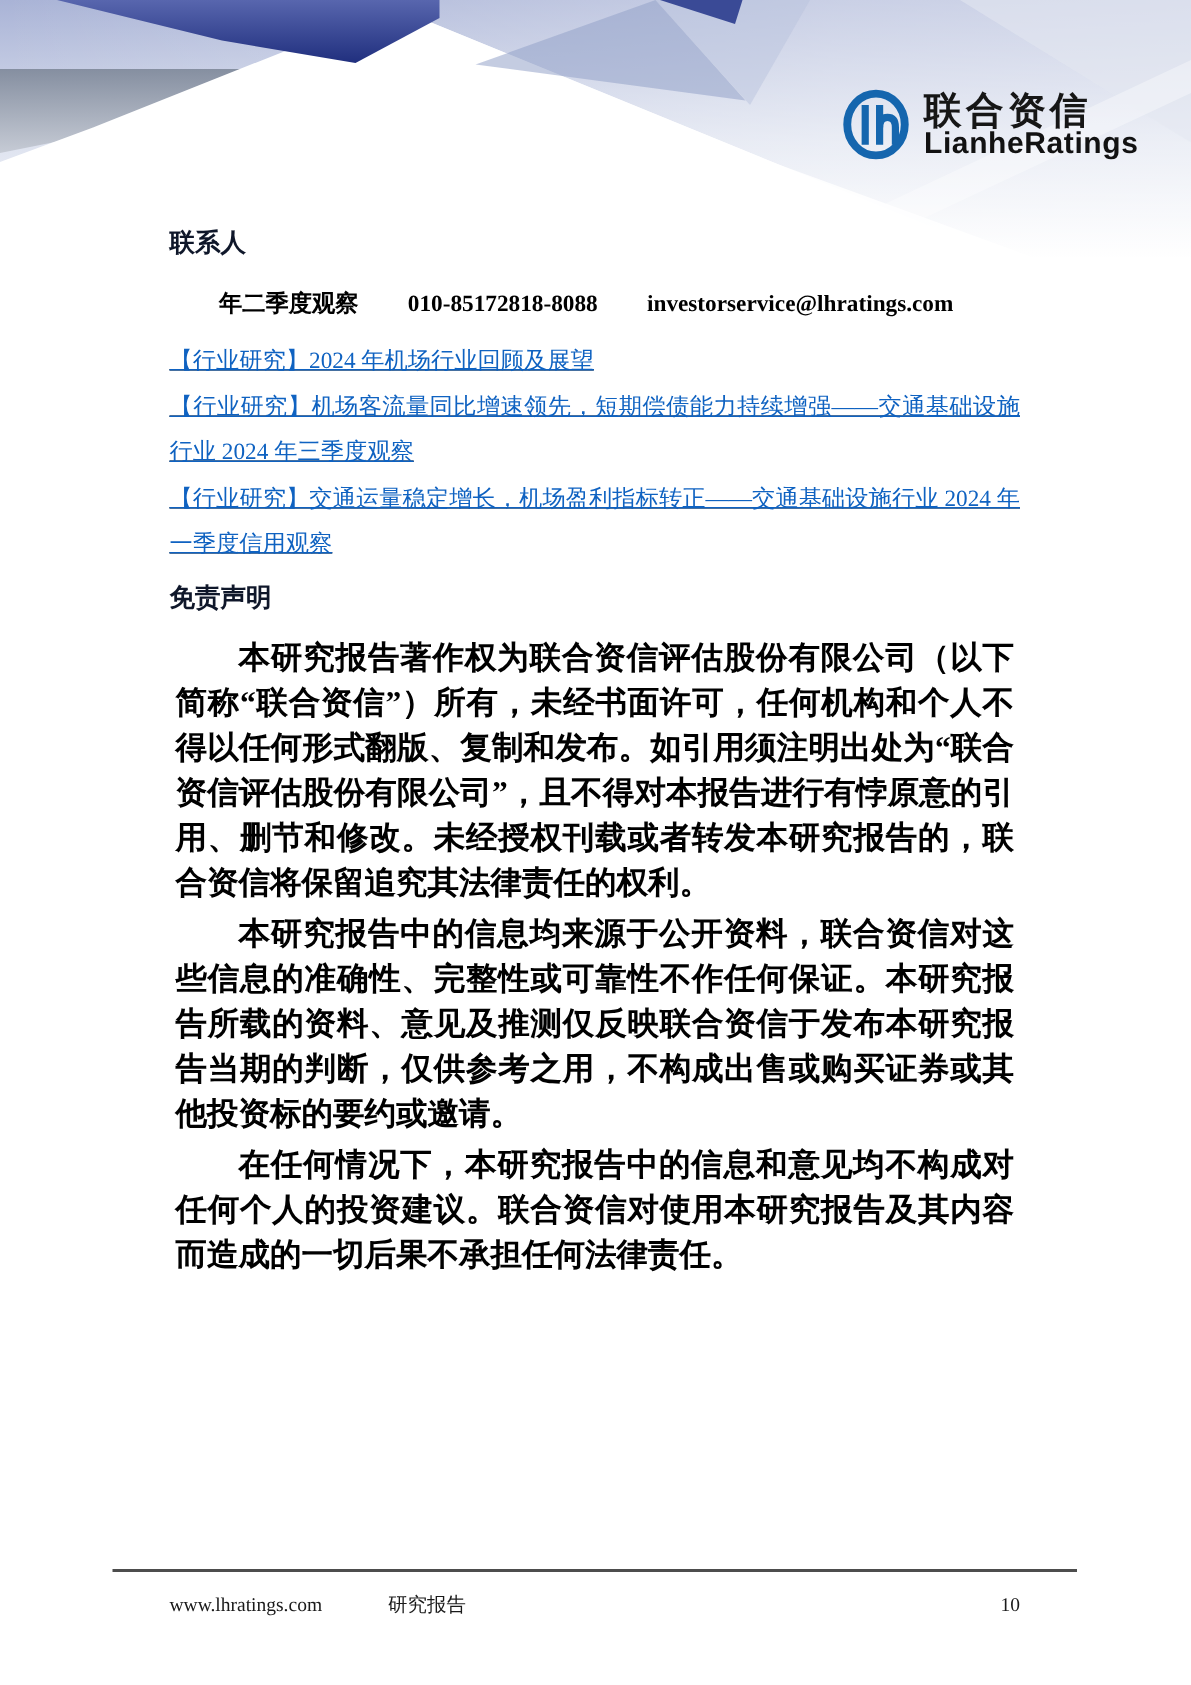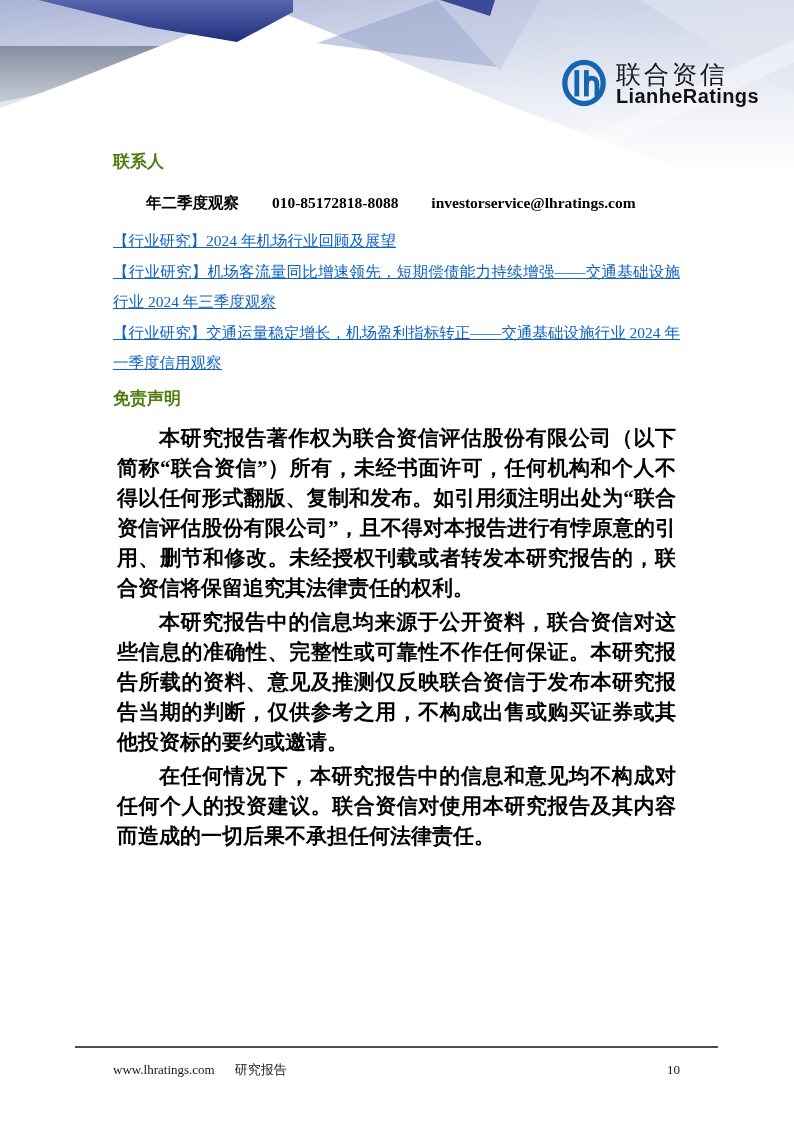--- a/index.html
+++ b/index.html
@@ -17,36 +17,36 @@
   .banner-svg { position: absolute; top: 0; left: 0; }
 
   
   .logo {
     position: absolute; top: 58px; left: 561px;
     display: flex; align-items: center; gap: 9px;
   }
   .logo-text { display: flex; flex-direction: column; }
   .logo-cn {
     font-family: "Liberation Sans", sans-serif;
-    font-weight: normal; font-size: 25px; line-height: 27px;
+    font-weight: bold; font-size: 25px; line-height: 27px;
     letter-spacing: 3px; color: #161616; white-space: nowrap;
   }
   .logo-en {
     font-family: "Liberation Sans", sans-serif;
     font-weight: bold; font-size: 20px; line-height: 17px;
     color: #121212; letter-spacing: 0.4px;
   }
 
   
   .content {
     position: absolute; left: 113px; top: 150px; width: 567px;
   }
   h2.sec {
     font-family: "Liberation Sans", sans-serif;
-    font-size: 17px; font-weight: bold; color: #4d7c0f;
+    font-size: 17px; font-weight: bold; color: #0f172a;
     margin: 0; line-height: 24px;
   }
   h2.sec.related { margin-top: 20px; }
   h2.sec.disclaimer { margin-top: 8px; }
 
   .contact-row {
     margin: 17px 0 0 33px;
     font-weight: bold; font-size: 15.5px; line-height: 24px;
     white-space: nowrap;
   }
@@ -68,21 +68,21 @@
     font-size: 21px; line-height: 30px;
     text-align: justify; text-indent: 2em; font-weight: bold;
   }
 
   
   .footer { position: absolute; left: 75px; right: 76px; top: 1046px; }
   .footer-rule { border-top: 2px solid #4d4d4d; height: 0; }
   .footer-row {
     margin-top: 13px; padding: 0 38px 0 38px;
     display: flex; align-items: baseline;
-    font-size: 13px; color: #1a1a1a;
+    font-size: 13px; color: #1a1a1a; gap: 24px;
   }
   .footer-row .report-label { margin-left: 20px; text-align: right; }
   .footer-row .pageno { margin-left: auto; }
 </style>
 </head>
 <body>
 
 <div class="page">
 
   <svg class="banner-svg" width="794" height="210" viewBox="0 0 794 210">

